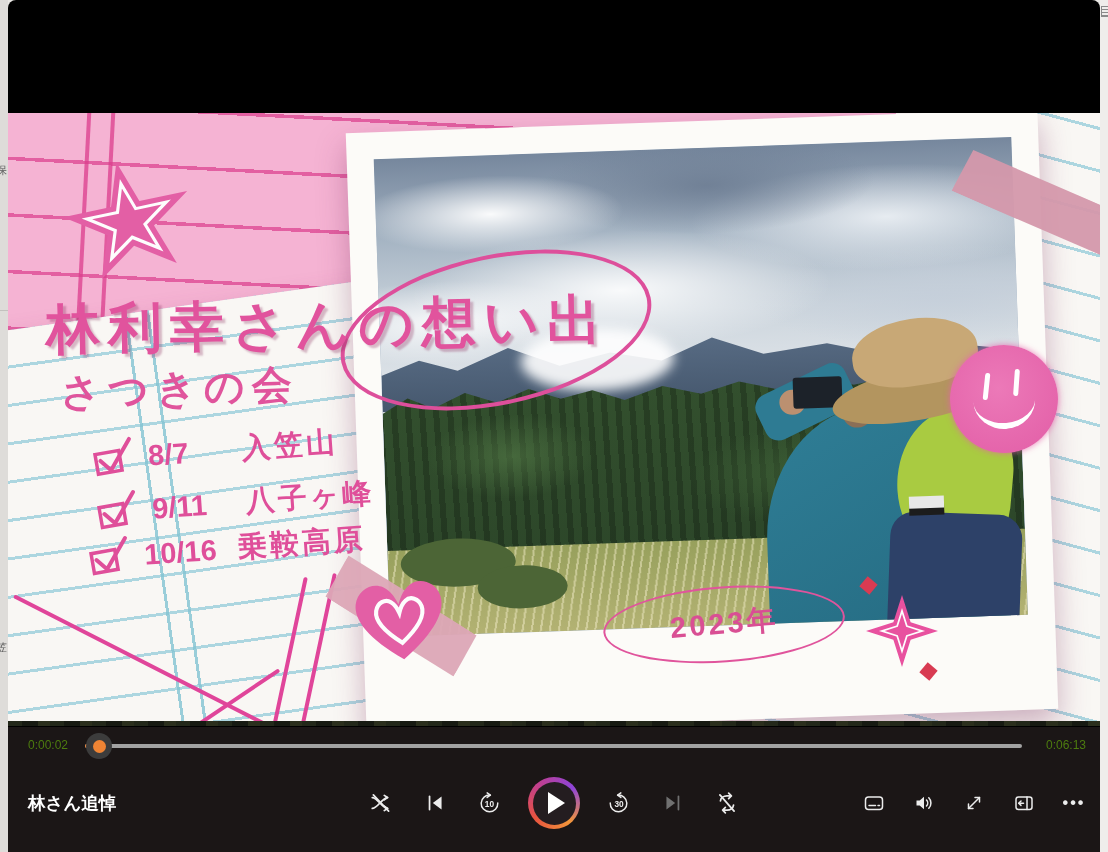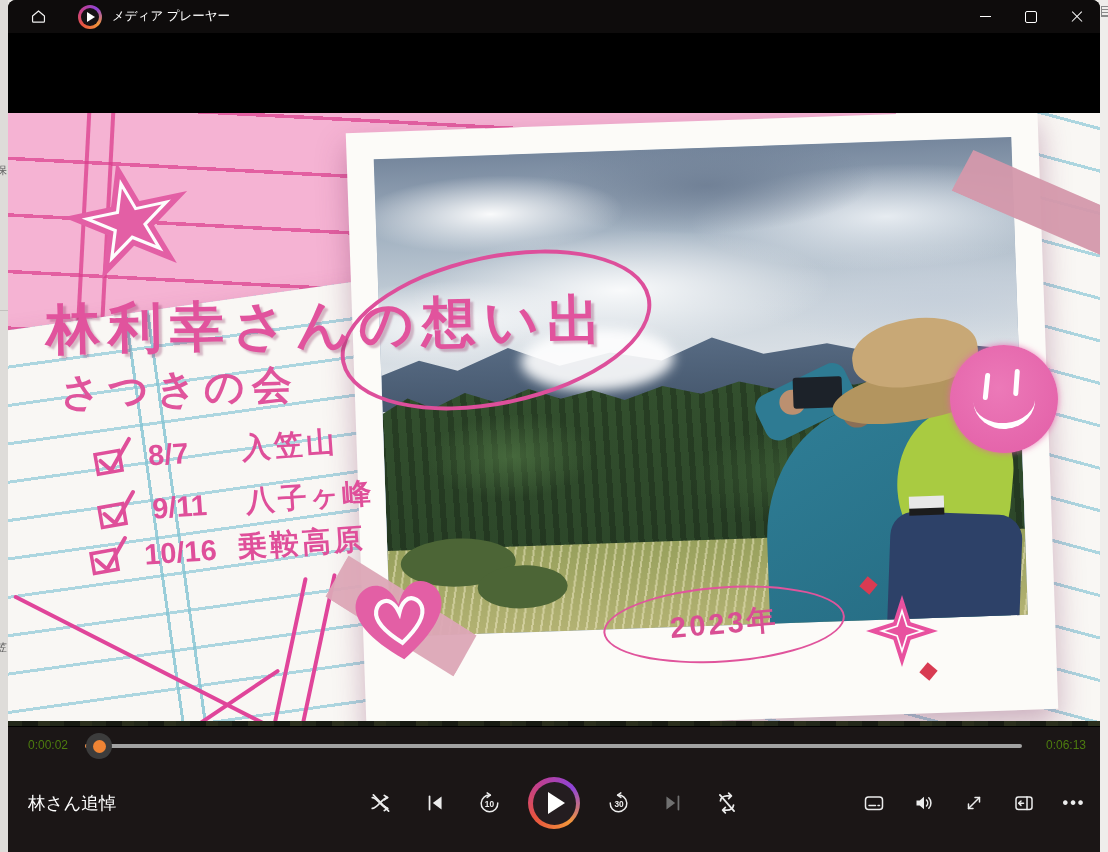--- a/index.html
+++ b/index.html
@@ -166,21 +166,21 @@
   
   .controls{position:absolute;left:0;top:727px;width:1092px;height:125px;background:#1b1616}
   .t-label{position:absolute;color:#4d7c0f;font-size:12px;top:11px}
   .t-elapsed{left:20px}
   .t-dur{right:14px}
   .track{position:absolute;left:77px;top:17px;width:937px;height:4px;background:#a2a2a2;border-radius:2px}
   .track-fill{position:absolute;left:0;top:0;height:4px;background:#ef8434;border-radius:2px}
   .thumb-halo{position:absolute;top:-11px;width:26px;height:26px;border-radius:50%;background:#3c3c3c;display:flex;align-items:center;justify-content:center}
   .thumb-dot{width:13px;height:13px;border-radius:50%;background:#ef8434}
 
-  .media-title{position:absolute;left:20px;top:64px;color:#fff;font-size:17.5px;font-weight:normal}
+  .media-title{position:absolute;left:20px;top:64px;color:#fff;font-size:17.5px;font-weight:bold}
 
   .transport{position:absolute;left:0;top:48px;width:100%;height:56px;display:flex;align-items:center;justify-content:center;gap:24px}
   .tp-btn{width:30px;height:30px;display:flex;align-items:center;justify-content:center}
   .tp-btn svg{width:24px;height:24px;stroke:#ececec;fill:none;stroke-width:1.6;stroke-linecap:round;stroke-linejoin:round}
   .tp-btn svg .fillw{fill:#ececec;stroke:none}
   .tp-btn.disabled svg{stroke:#707070}
   .tp-btn.disabled svg .fillw{fill:#707070}
   .tp-btn svg text{fill:#ececec;stroke:none;font-size:9px;font-weight:bold;font-family:"Liberation Sans",sans-serif}
   .play-btn{width:52px;height:52px;border-radius:50%;position:relative;
      background:conic-gradient(from 140deg,#f2953a,#e8543f,#c13f8f,#8e44d8,#f2953a);display:flex;align-items:center;justify-content:center}
@@ -202,40 +202,20 @@
   <span class="frag" style="top:515px">)</span>
   <span class="frag" style="top:640px">笠</span>
   <div class="divider"></div>
 </div>
 <div class="edge-right">
   <div class="mini-ico"></div>
 </div>
 
 <div class="window">
 
-  <div class="titlebar">
-    <div class="tb-home">
-      <svg viewBox="0 0 20 20">
-        <path d="M3 9.5 L10 3.5 L17 9.5 V15.5 a1.2 1.2 0 0 1 -1.2 1.2 H4.2 a1.2 1.2 0 0 1 -1.2 -1.2 Z"></path>
-      </svg>
-    </div>
-    <div class="tb-logo"></div>
-    <span class="tb-title">メディア プレーヤー</span>
-    <div class="tb-btns">
-      <div class="tb-btn">
-          <div class="glyph-min"></div>
-        </div>
-      <div class="tb-btn">
-          <div class="glyph-max"></div>
-        </div>
-      <div class="tb-btn">
-          <div class="glyph-close"></div>
-        </div>
-    </div>
-  </div>
 
   <div class="videoarea">
     <div class="frame">
 
       <div class="pink-lines"></div>
       <div class="pink-vline pv1"></div>
       <div class="pink-vline pv2"></div>
 
       <div class="paper paper-left"></div>
       <div class="paper paper-right"></div>

